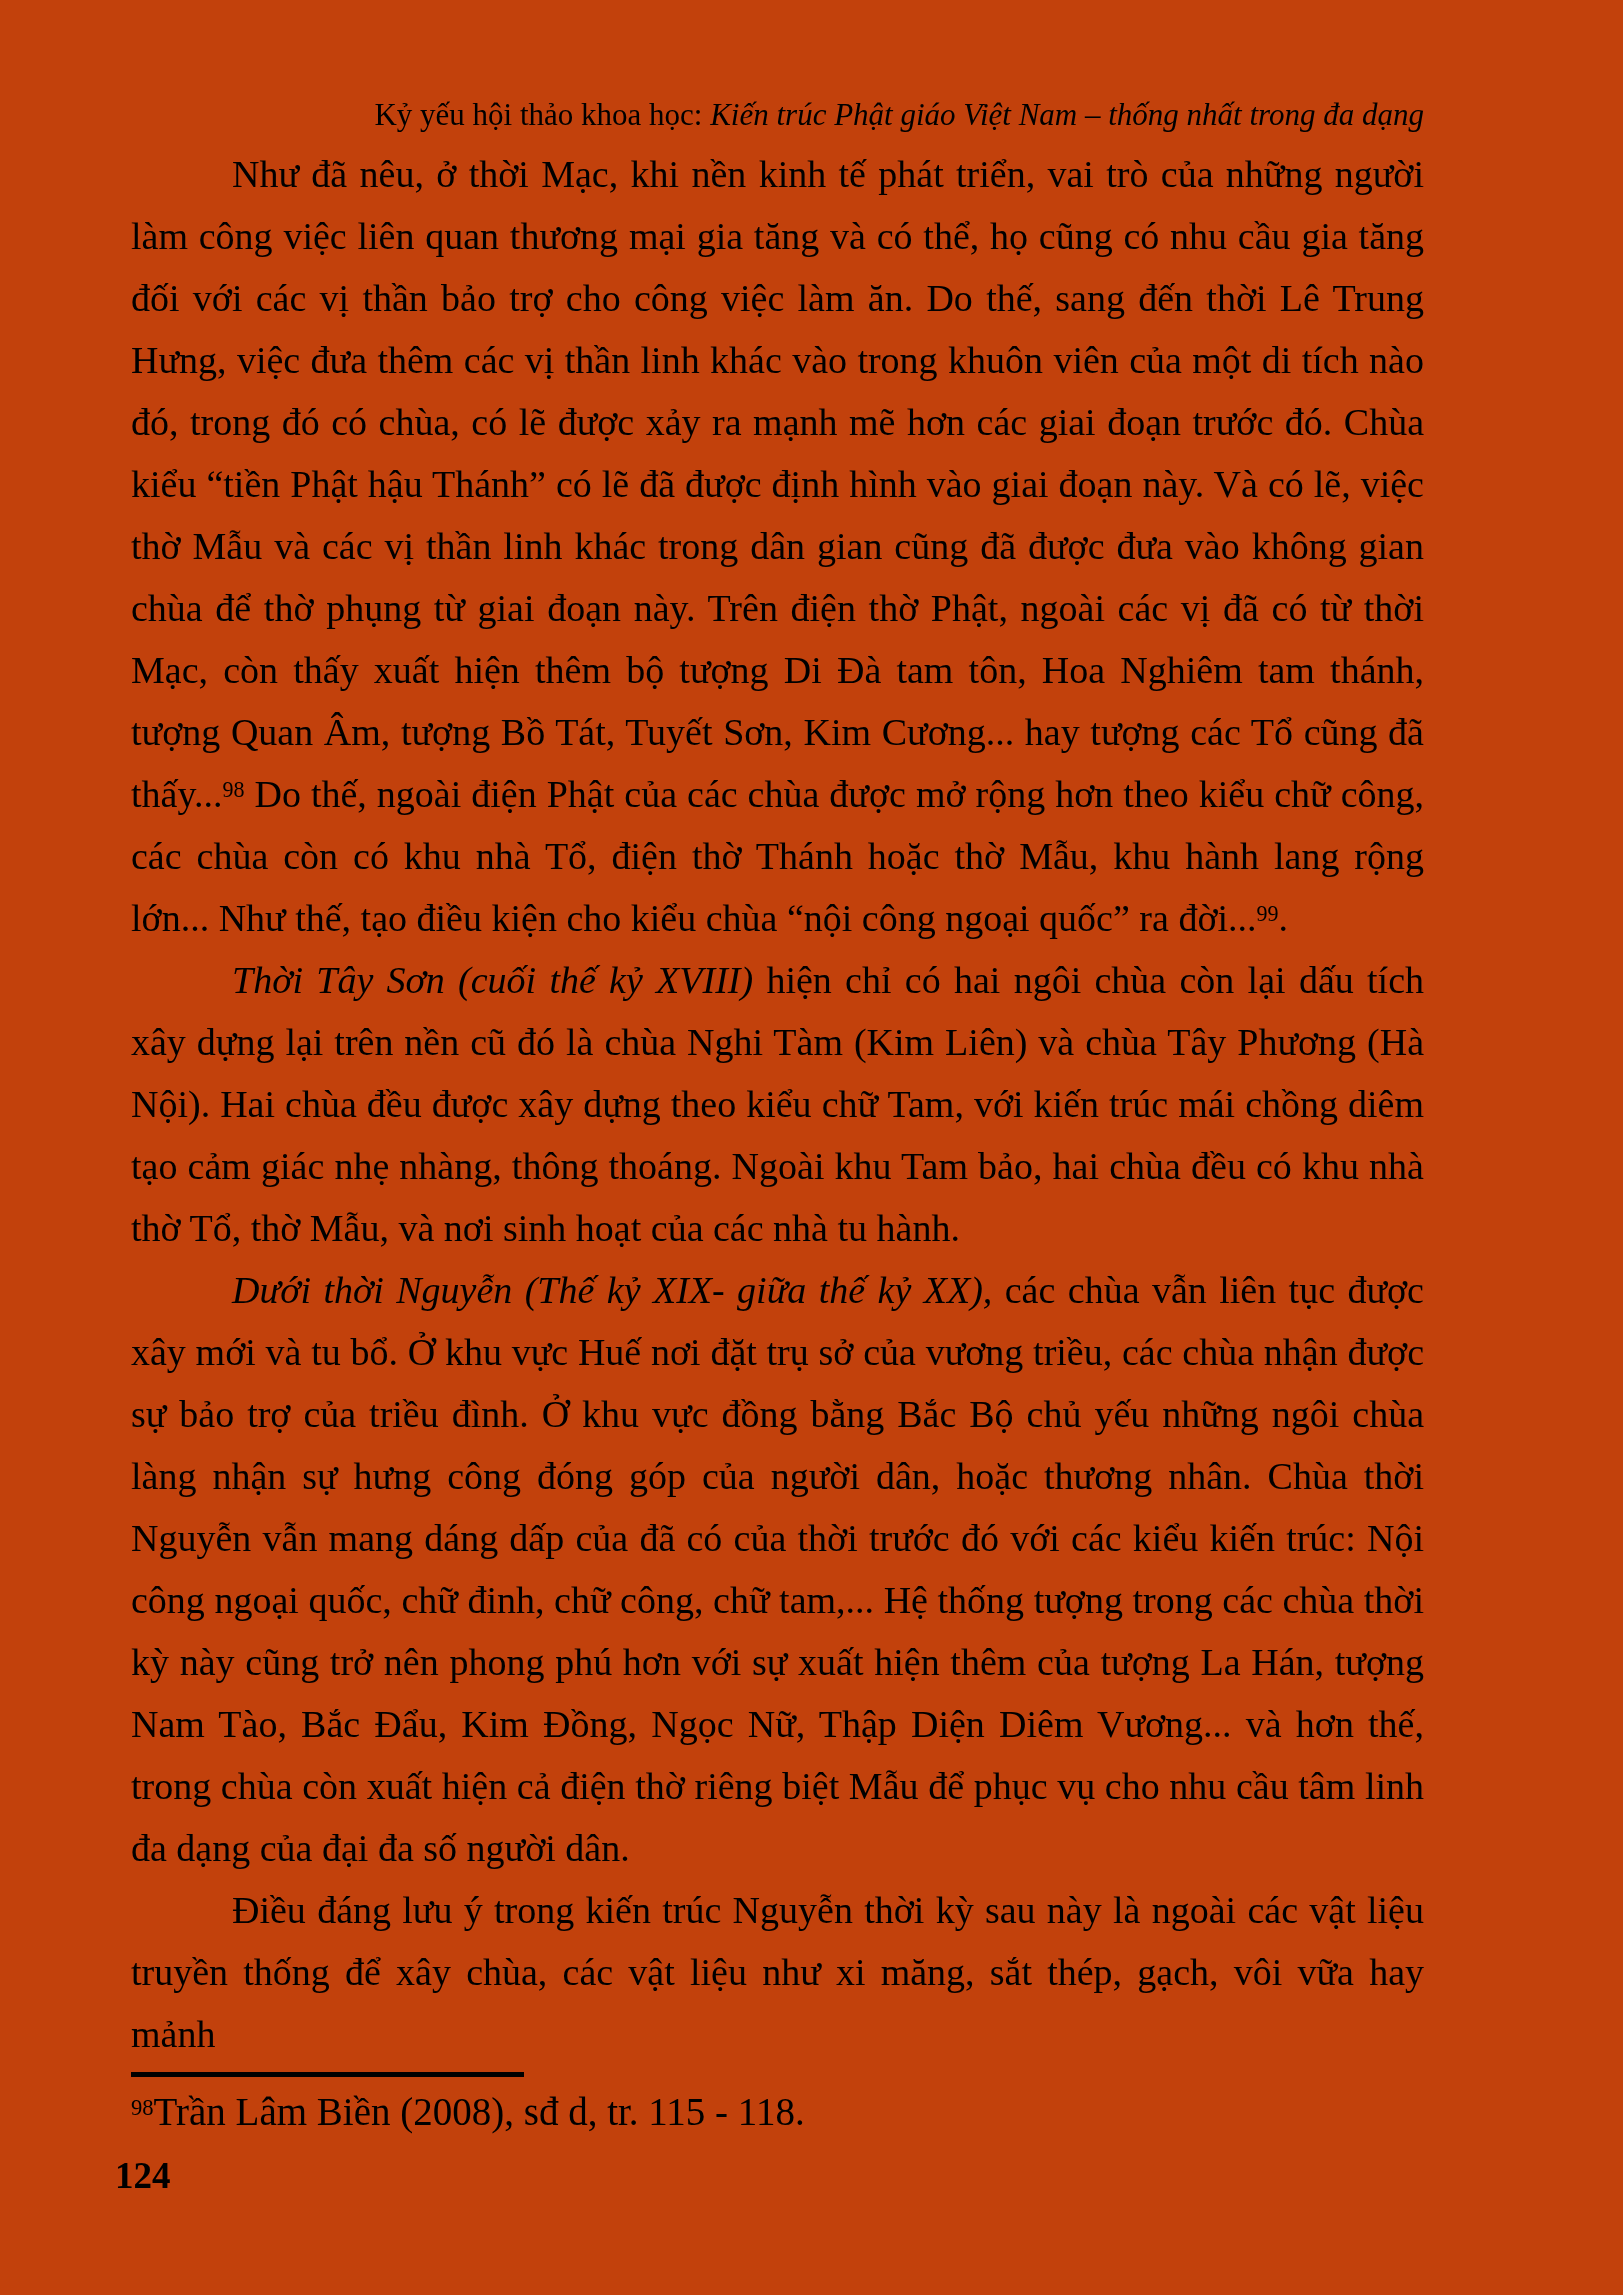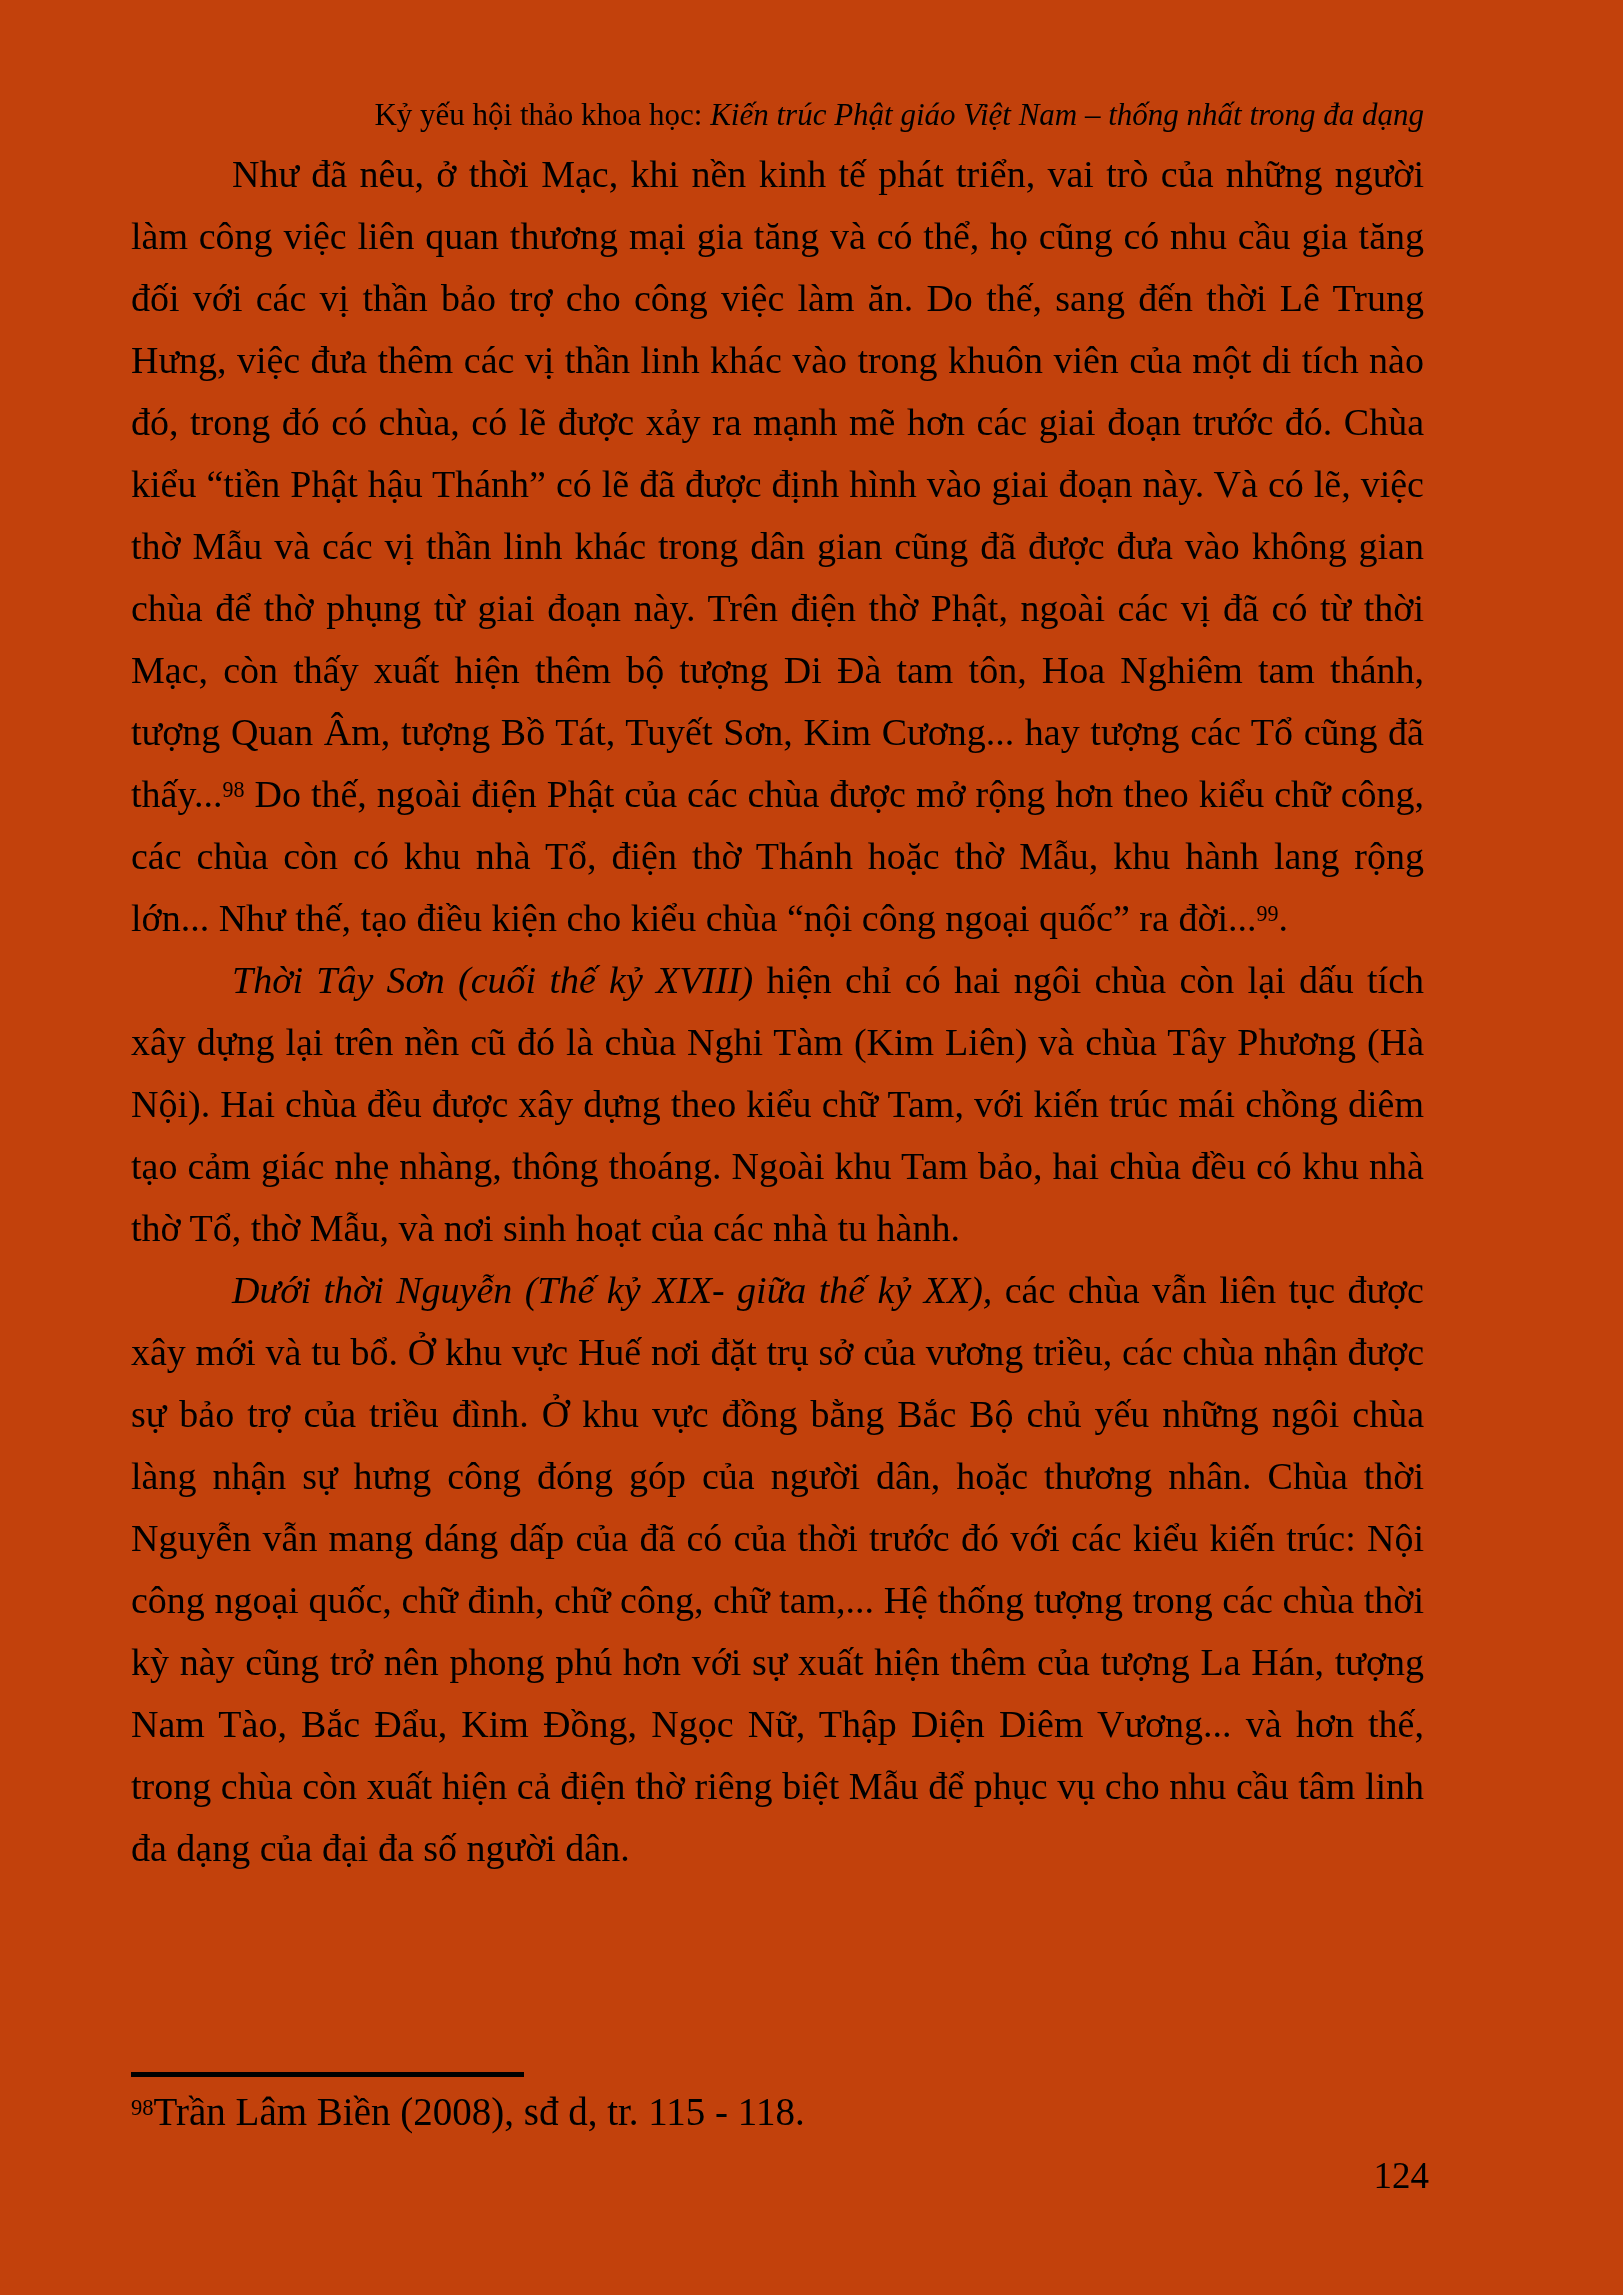--- a/index.html
+++ b/index.html
@@ -58,40 +58,42 @@
     border-top: 5.2px solid #000000;
     margin: 0 0 13px 0;
   }
   .footnote {
     font-size: 39px;
     line-height: 43px;
     text-align: left;
   }
   .page-number {
     position: absolute;
-    left: 136px;
+    left: 115px;
     top: 2154px;
     width: 1293px;
-    text-align: right;
+    text-align: left;
     font-size: 37px;
+    font-weight: bold;
   }
 </style>
 </head>
 <body>
 
 <div class="page">
 
   <div class="running-header">
     <span>Kỷ yếu hội thảo khoa học: </span><em>Kiến trúc Phật giáo Việt Nam – thống nhất trong đa dạng</em>
   </div>
 
   <div class="body-text" id="body-container">
       <p class="para"><span>Như đã nêu, ở thời Mạc, khi nền kinh tế phát triển, vai trò của những người làm công việc liên quan thương mại gia tăng và có thể, họ cũng có nhu cầu gia tăng đối với các vị thần bảo trợ cho công việc làm ăn. Do thế, sang đến thời Lê Trung Hưng, việc đưa thêm các vị thần linh khác vào trong khuôn viên của một di tích nào đó, trong đó có chùa, có lẽ được xảy ra mạnh mẽ hơn các giai đoạn trước đó. Chùa kiểu “tiền Phật hậu Thánh” có lẽ đã được định hình vào giai đoạn này. Và có lẽ, việc thờ Mẫu và các vị thần linh khác trong dân gian cũng đã được đưa vào không gian chùa để thờ phụng từ giai đoạn này. Trên điện thờ Phật, ngoài các vị đã có từ thời Mạc, còn thấy xuất hiện thêm bộ tượng Di Đà tam tôn, Hoa Nghiêm tam thánh, tượng Quan Âm, tượng Bồ Tát, Tuyết Sơn, Kim Cương... hay tượng các Tổ cũng đã thấy...</span><sup>98</sup><span> Do thế, ngoài điện Phật của các chùa được mở rộng hơn theo kiểu chữ công, các chùa còn có khu nhà Tổ, điện thờ Thánh hoặc thờ Mẫu, khu hành lang rộng lớn... Như thế, tạo điều kiện cho kiểu chùa “nội công ngoại quốc” ra đời...</span><sup>99</sup><span>.</span></p>
       <p class="para"><em>Thời Tây Sơn (cuối thế kỷ XVIII)</em><span> hiện chỉ có hai ngôi chùa còn lại dấu tích xây dựng lại trên nền cũ đó là chùa Nghi Tàm (Kim Liên) và chùa Tây Phương (Hà Nội). Hai chùa đều được xây dựng theo kiểu chữ Tam, với kiến trúc mái chồng diêm tạo cảm giác nhẹ nhàng, thông thoáng. Ngoài khu Tam bảo, hai chùa đều có khu nhà thờ Tổ, thờ Mẫu, và nơi sinh hoạt của các nhà tu hành.</span></p>
       <p class="para"><em>Dưới thời Nguyễn (Thế kỷ XIX- giữa thế kỷ XX),</em><span> các chùa vẫn liên tục được xây mới và tu bổ. Ở khu vực Huế nơi đặt trụ sở của vương triều, các chùa nhận được sự bảo trợ của triều đình. Ở khu vực đồng bằng Bắc Bộ chủ yếu những ngôi chùa làng nhận sự hưng công đóng góp của người dân, hoặc thương nhân. Chùa thời Nguyễn vẫn mang dáng dấp của đã có của thời trước đó với các kiểu kiến trúc: Nội công ngoại quốc, chữ đinh, chữ công, chữ tam,... Hệ thống tượng trong các chùa thời kỳ này cũng trở nên phong phú hơn với sự xuất hiện thêm của tượng La Hán, tượng Nam Tào, Bắc Đẩu, Kim Đồng, Ngọc Nữ, Thập Diện Diêm Vương... và hơn thế, trong chùa còn xuất hiện cả điện thờ riêng biệt Mẫu để phục vụ cho nhu cầu tâm linh đa dạng của đại đa số người dân.</span></p>
+      <p class="para"><span>Điều đáng lưu ý trong kiến trúc Nguyễn thời kỳ sau này là ngoài các vật liệu truyền thống để xây chùa, các vật liệu như xi măng, sắt thép, gạch, vôi vữa hay mảnh</span></p>
     </div>
 
   <div class="footnotes">
     <div class="fn-sep"></div>
     <div id="fn-container">
         <div class="footnote"><sup class="fn-marker">98</sup><span class="fn-text"><span>Trần Lâm Biền (2008), sđ d, tr. 115 - 118.</span></span></div>
       </div>
   </div>
 
   <div class="page-number">124</div>

